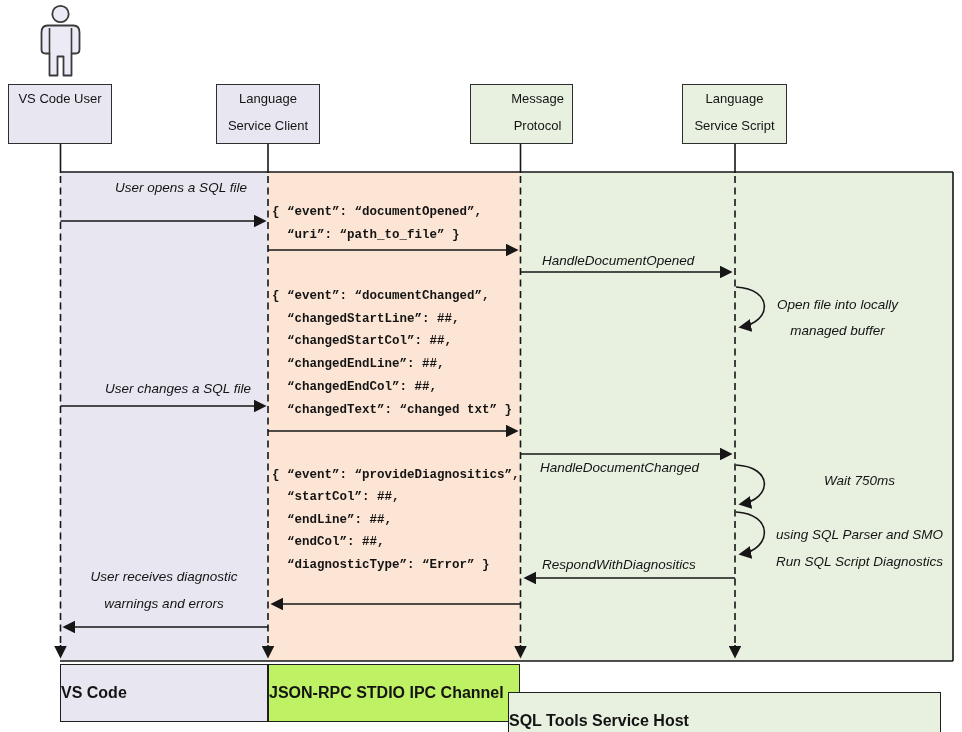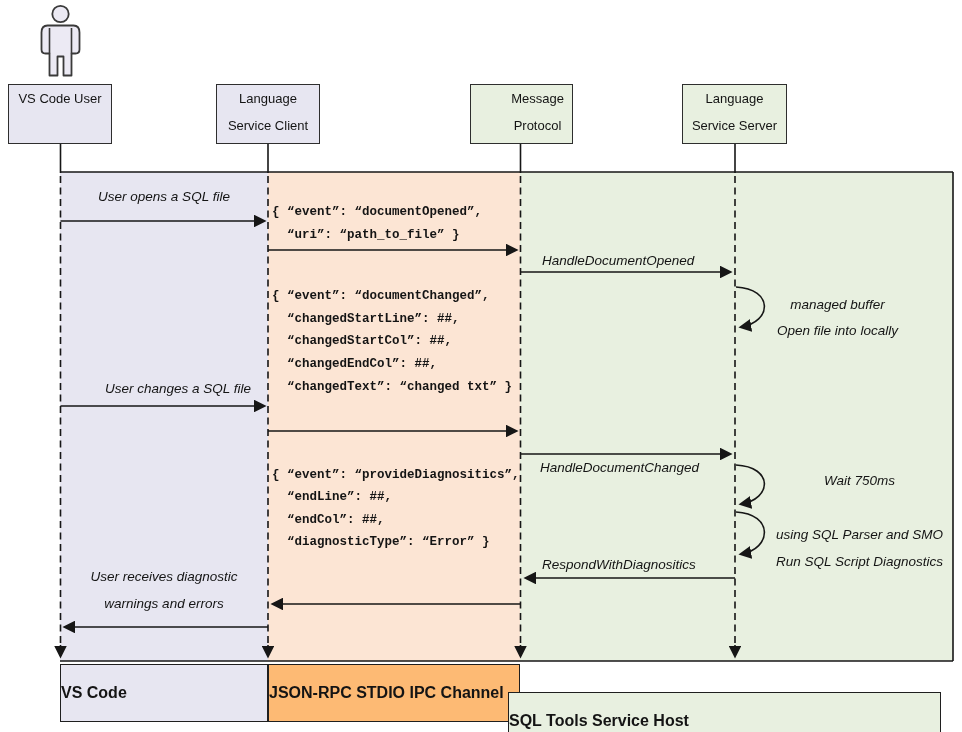--- a/index.html
+++ b/index.html
@@ -7,21 +7,21 @@
          font-family:"Liberation Sans",sans-serif;overflow:hidden;color:#141414;}
   .lane{position:absolute;top:172px;height:489px;z-index:1;}
   .lane-vscode{left:60px;width:208px;background:#e7e6f1;}
   .lane-channel{left:268px;width:252px;background:#fce5d4;}
   .lane-host{left:520px;width:433px;background:#e8f0e0;}
   svg.overlay{position:absolute;left:0;top:0;z-index:2;pointer-events:none;}
   .abox{position:absolute;box-sizing:border-box;border:1.7px solid #2e2e2e;
         display:flex;flex-direction:column;justify-content:flex-start;align-items:center;
         font-size:13px;line-height:27px;text-align:center;z-index:3;}
   .fill-purple{background:#e7e6f1;}
-  .fill-peach{background:#fdba74;}
+  .fill-peach{background:#bef264;}
   .fill-green{background:#e8f0e0;}
   .lanebox{position:absolute;box-sizing:border-box;border:1.8px solid #1f1f1f;
            display:flex;align-items:center;justify-content:flex-start;
            font-weight:bold;font-size:16px;z-index:3;}
   .lbl{position:absolute;font-style:italic;font-size:13.5px;z-index:4;white-space:nowrap;}
   .lbl.center{text-align:center;white-space:normal;}
   .note{position:absolute;font-style:italic;font-size:13.5px;z-index:4;text-align:center;}
   .code{position:absolute;font-family:"Liberation Mono","DejaVu Sans Mono",monospace;
         font-size:12.5px;line-height:22.5px;white-space:nowrap;z-index:4;font-weight:bold;}
   .code .ind{padding-left:15px;}
@@ -93,56 +93,58 @@
   <div class="abox fill-purple" style="left:216px;top:84px;width:104px;height:60px;">
     <div>Language</div>
     <div>Service Client</div>
   </div>
   <div class="abox fill-green" style="left:470px;top:84px;width:103px;height:60px;padding-left:32px;">
     <div>Message</div>
     <div>Protocol</div>
   </div>
   <div class="abox fill-green" style="left:682px;top:84px;width:105px;height:60px;">
     <div>Language</div>
-    <div>Service Server</div>
+    <div>Service Script</div>
   </div>
 
-  <div class="lbl center" style="left:60px;top:189px;width:208px;">User opens a SQL file</div>
+  <div class="lbl center" style="left:60px;top:180px;width:208px;padding-left:17px;">User opens a SQL file</div>
   <div class="lbl" style="left:542px;top:253px;">HandleDocumentOpened</div>
   <div class="lbl center" style="left:60px;top:381px;width:236px;">User changes a SQL file</div>
   <div class="lbl" style="left:540px;top:460px;">HandleDocumentChanged</div>
   <div class="lbl" style="left:542px;top:557px;">RespondWithDiagnositics</div>
   <div class="lbl center" style="left:60px;top:569px;width:208px;">User receives diagnostic</div>
   <div class="lbl center" style="left:60px;top:596px;width:208px;">warnings and errors</div>
 
   <div class="note" style="left:765px;top:292px;width:145px;line-height:26px;">
+    <div>Open file into locally</div>
     <div>managed buffer</div>
-    <div>Open file into locally</div>
   </div>
   <div class="note" style="left:762px;top:468px;width:195px;line-height:26.5px;">
     <div>Wait 750ms</div>
   </div>
   <div class="note" style="left:762px;top:521px;width:195px;line-height:27px;">
     <div>using SQL Parser and SMO</div>
     <div>Run SQL Script Diagnostics</div>
   </div>
 
   <div class="code" style="left:272px;top:201px;">
     <div>{ “event”: “documentOpened”,</div>
     <div class="ind">“uri”: “path_to_file” }</div>
   </div>
   <div class="code" style="left:272px;top:285px;line-height:22.7px;">
     <div>{ “event”: “documentChanged”,</div>
     <div class="ind">“changedStartLine”: ##,</div>
     <div class="ind">“changedStartCol”: ##,</div>
+    <div class="ind">“changedEndLine”: ##,</div>
     <div class="ind">“changedEndCol”: ##,</div>
     <div class="ind">“changedText”: “changed txt” }</div>
   </div>
   <div class="code" style="left:272px;top:464px;line-height:22.4px;">
     <div>{ “event”: “provideDiagnositics”,</div>
+    <div class="ind">“startCol”: ##,</div>
     <div class="ind">“endLine”: ##,</div>
     <div class="ind">“endCol”: ##,</div>
     <div class="ind">“diagnosticType”: “Error” }</div>
   </div>
 
   <div class="lanebox fill-purple" style="left:60px;top:664px;width:208px;height:58px;">
     <span>VS Code</span>
   </div>
   <div class="lanebox fill-peach" style="left:268px;top:664px;width:252px;height:58px;">
     <span>JSON-RPC STDIO IPC Channel</span>

